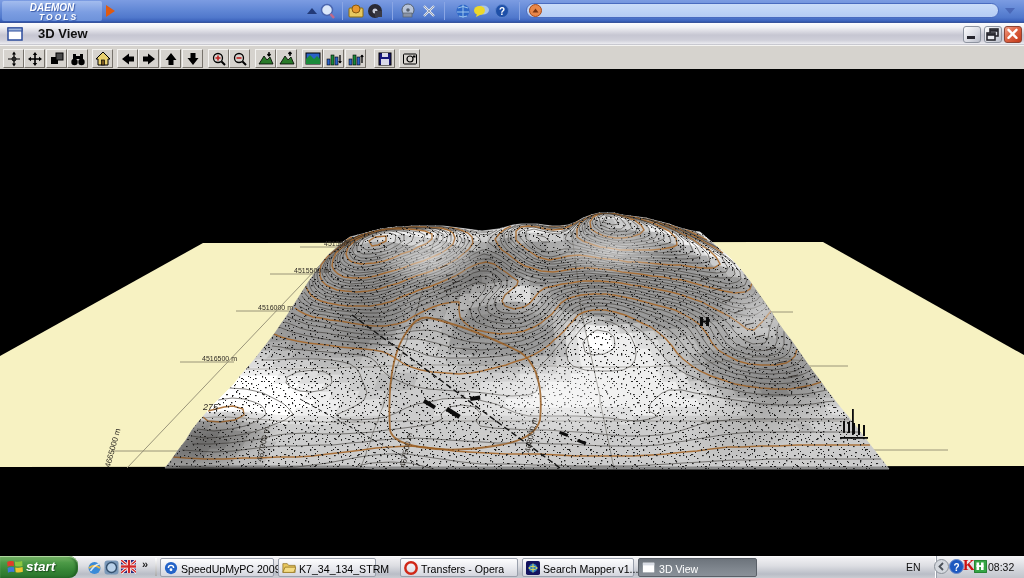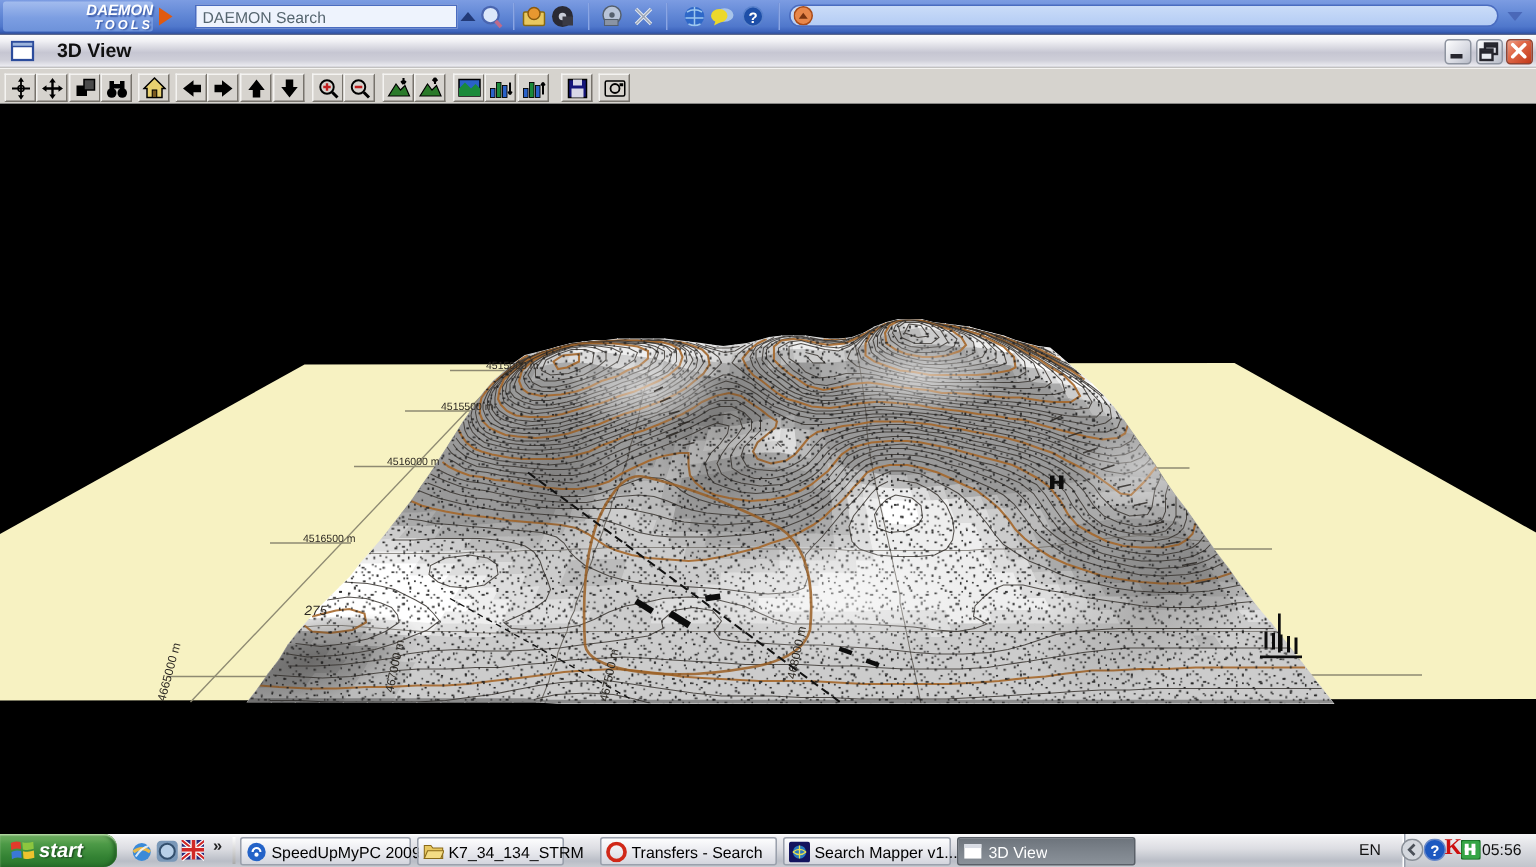--- a/index.html
+++ b/index.html
@@ -1,47 +1,46 @@
 <!DOCTYPE html>
 <html><head><meta charset="utf-8">
 <style>
 *{margin:0;padding:0;box-sizing:border-box}
 body{width:1024px;height:578px;overflow:hidden;font-family:"Liberation Sans",sans-serif;background:#000}
 .abs{position:absolute}
 
 #dbar{position:absolute;left:0;top:0;width:1024px;height:22px;background:linear-gradient(#7c9ce2 0%,#6288d6 45%,#5078cc 80%,#3d63bc 95%,#2f55a8 100%)}
-#dlogo{position:absolute;left:2px;top:1px;width:100px;height:20px;background:linear-gradient(#a3bcee,#7c9ee2 55%,#6d92da);border-radius:2px;color:#fff;font-style:italic;font-weight:bold;font-size:10px;line-height:9px;padding-top:2px;text-align:right;text-shadow:1px 1px 1px #3a5aa8}
+#dlogo{position:absolute;left:2px;top:1px;width:100px;height:20px;background:linear-gradient(#a3bcee,#7c9ee2 55%,#6d92da);border-radius:2px;color:#fff;font-style:italic;font-weight:bold;font-size:10px;line-height:9px;padding-top:2px;text-align:center;text-shadow:1px 1px 1px #3a5aa8}
 #dsearch{position:absolute;left:130px;top:3px;width:175px;height:16px;background:#eef3fd;border:1px solid #4a6cc0;font-size:10.5px;color:#55656f;padding:1.5px 4px}
 .dsep{position:absolute;top:2px;width:1px;height:18px;background:#4a68b8;border-right:1px solid #8aa6e4}
 #dpill{position:absolute;left:526px;top:3px;width:473px;height:15px;background:linear-gradient(#cadcf8,#b4ccf4);border-radius:8px;border:1px solid #4a6cc0}
 
 #tbar{position:absolute;left:0;top:22px;width:1024px;height:23px;background:linear-gradient(#fdfdfe 0%,#f0f0f4 20%,#c6c6d2 55%,#cfcfd9 78%,#ececf1 96%,#9a9aa6 100%);border-top:1px solid #38549e}
 #tbar .ttl{position:absolute;left:38px;top:3px;font-size:13px;font-weight:bold;color:#101010}
 .tbtn{position:absolute;top:3px;width:18px;height:17px;border-radius:3px;border:1px solid #8e94a0}
 
 #toolbar{position:absolute;left:0;top:45px;width:1024px;height:24px;background:#d6d3ce;border-top:1px solid #f5f4f2}
 .tb{position:absolute;top:3px;width:21px;height:19px;background:#d6d3ce;border:1px solid;border-color:#f4f3f1 #77736c #77736c #f4f3f1}
 .tb svg{position:absolute;left:2px;top:1px}
 
-#scene{position:absolute;left:0;top:69px;width:1024px;height:487px;background:#ffffff}
+#scene{position:absolute;left:0;top:69px;width:1024px;height:487px;background:#fef9c3}
 
 #task{position:absolute;left:0;top:556px;width:1024px;height:22px;background:linear-gradient(#fff 0%,#efeff2 10%,#dcdde2 45%,#b9bdc6 82%,#c9ccd2 100%)}
 #start{position:absolute;left:0;top:0;width:78px;height:22px;border-radius:0 9px 9px 0;background:linear-gradient(#7ab569 0%,#4d9a47 30%,#338233 70%,#2a742c 100%);box-shadow:inset 0 1px 1px #b9dfa8,inset -2px 0 3px #1e5c20}
 #start span{position:absolute;left:26px;top:2.5px;color:#fff;font-weight:bold;font-style:italic;font-size:13.5px;text-shadow:1px 1px 1px #1c4d1e}
 .qlbtn{position:absolute;top:4px;width:15px;height:15px}
 .taskbtn{position:absolute;top:2px;height:19px;border-radius:2px;background:linear-gradient(#fdfdfe,#e8e9ee 55%,#d3d5dd);border:1px solid #9aa0ac;font-size:11px;color:#000}
 .taskbtn .ic{position:absolute;left:3px;top:2px;width:14px;height:14px}
 .taskbtn .tx{position:absolute;left:20px;top:4px;font-size:10.6px;white-space:nowrap;overflow:hidden}
 #activebtn{background:linear-gradient(#6d747c,#7e858d 55%,#8a9199);border:1px solid #5a6068;color:#fff}
 #tray{position:absolute;right:0;top:0;width:88px;height:22px;background:linear-gradient(#f4f4f6,#d4d6dc 60%,#c2c5cc);border-left:1px solid #9aa0ac;box-shadow:-1px 0 0 #fff}
 </style></head><body>
 <div id="dbar">
 <div id="dlogo">DAEMON<br><span style="font-size:8.5px;letter-spacing:2px">&nbsp;&nbsp;&nbsp;TOOLS</span></div>
 <div style="position:absolute;left:106px;top:5px;width:0;height:0;border-left:9px solid #e05a10;border-top:6px solid transparent;border-bottom:6px solid transparent"></div>
-<div id="dsearch">DAEMON Search</div>
 <div style="position:absolute;left:307px;top:8px;width:0;height:0;border-bottom:6px solid #223a78;border-left:5px solid transparent;border-right:5px solid transparent"></div>
 <svg class="abs" style="left:318px;top:2px" width="20" height="18">
       <circle cx="9" cy="8" r="5.5" fill="#dce8fa" stroke="#4a66b0" stroke-width="1.5"></circle>
       <line x1="12.5" y1="12" x2="16" y2="16" stroke="#c06a8a" stroke-width="2.5"></line>
     </svg>
 <div class="dsep" style="left:342px"></div>
 <svg class="abs" style="left:348px;top:3px" width="17" height="16">
       <rect x="1" y="5" width="14" height="9" rx="1" fill="#e8c860" stroke="#8a6a10"></rect>
       <circle cx="8" cy="6" r="4" fill="#e89830" stroke="#8a5a10"></circle>
     </svg>
@@ -1703,21 +1702,21 @@
       <svg class="ic" viewBox="0 0 16 16">
         <path d="M1 3 H6 L7.5 5 H15 V13 H1 Z" fill="#e8c860" stroke="#8a6a18" stroke-width="0.8"></path>
         <path d="M1 13 L3.5 7 H16 L13.5 13 Z" fill="#f4dc84" stroke="#8a6a18" stroke-width="0.8"></path>
       </svg>
       <span class="tx">K7_34_134_STRM</span>
     </div>
 <div class="taskbtn" style="left:400px;width:118px">
       <svg class="ic" viewBox="0 0 16 16">
         <circle cx="8" cy="8" r="6.5" fill="none" stroke="#d02818" stroke-width="2.8"></circle>
       </svg>
-      <span class="tx">Transfers - Search</span>
+      <span class="tx">Transfers - Opera</span>
     </div>
 <div class="taskbtn" style="left:522px;width:112px">
       <svg class="ic" viewBox="0 0 16 16">
         <rect width="16" height="16" rx="2" fill="#14145e"></rect>
         <circle cx="8" cy="8" r="5" fill="#2a7ac0"></circle>
         <path d="M3 8 Q8 4 13 8 M3 8 Q8 12 13 8 M8 3 V13" stroke="#e8e050" stroke-width="1" fill="none"></path>
       </svg>
       <span class="tx">Search Mapper v1...</span>
     </div>
 <div class="taskbtn" id="activebtn" style="left:638px;width:119px">
@@ -1737,14 +1736,14 @@
         <circle cx="7.5" cy="7.5" r="7" fill="#1c58c0" stroke="#6888c8"></circle>
         <text x="7.5" y="11.5" text-anchor="middle" font-size="10" font-weight="bold" fill="#fff" font-family="Liberation Sans">?</text>
       </svg>
 <div class="abs" style="left:26px;top:1px;font-size:15px;font-weight:bold;color:#cc1010;font-family:'Liberation Serif',serif">K</div>
 <svg class="abs" style="left:37px;top:4px" width="13" height="13">
         <rect width="13" height="13" rx="2" fill="#35a545" stroke="#156a22"></rect>
         <rect x="2.5" y="2.5" width="2.6" height="7.5" fill="#fff"></rect>
         <rect x="7" y="2.5" width="2.6" height="7.5" fill="#fff"></rect>
         <rect x="2.5" y="5.2" width="7" height="1.8" fill="#fff"></rect>
       </svg>
-<div class="abs" style="left:51px;top:4.5px;font-size:10.5px;color:#111">05:56</div>
+<div class="abs" style="left:51px;top:4.5px;font-size:10.5px;color:#111">08:32</div>
 </div>
 </div>
 </body></html>

